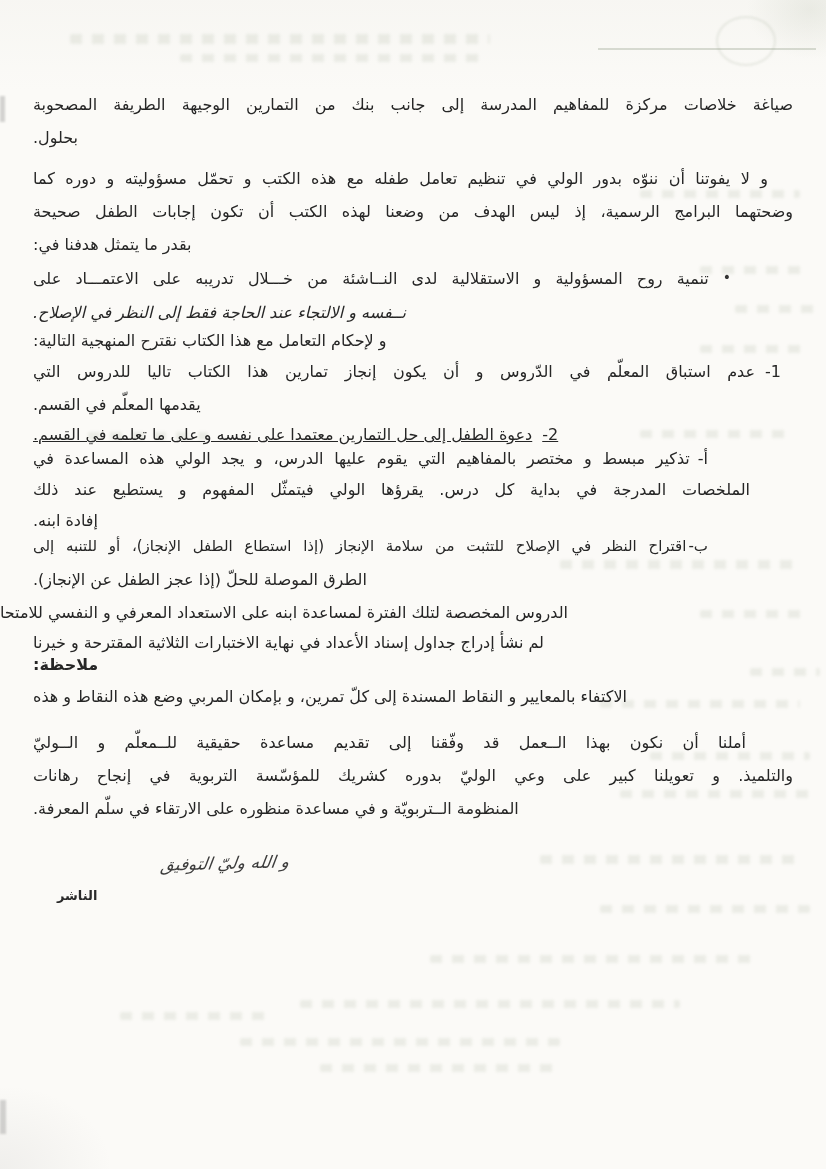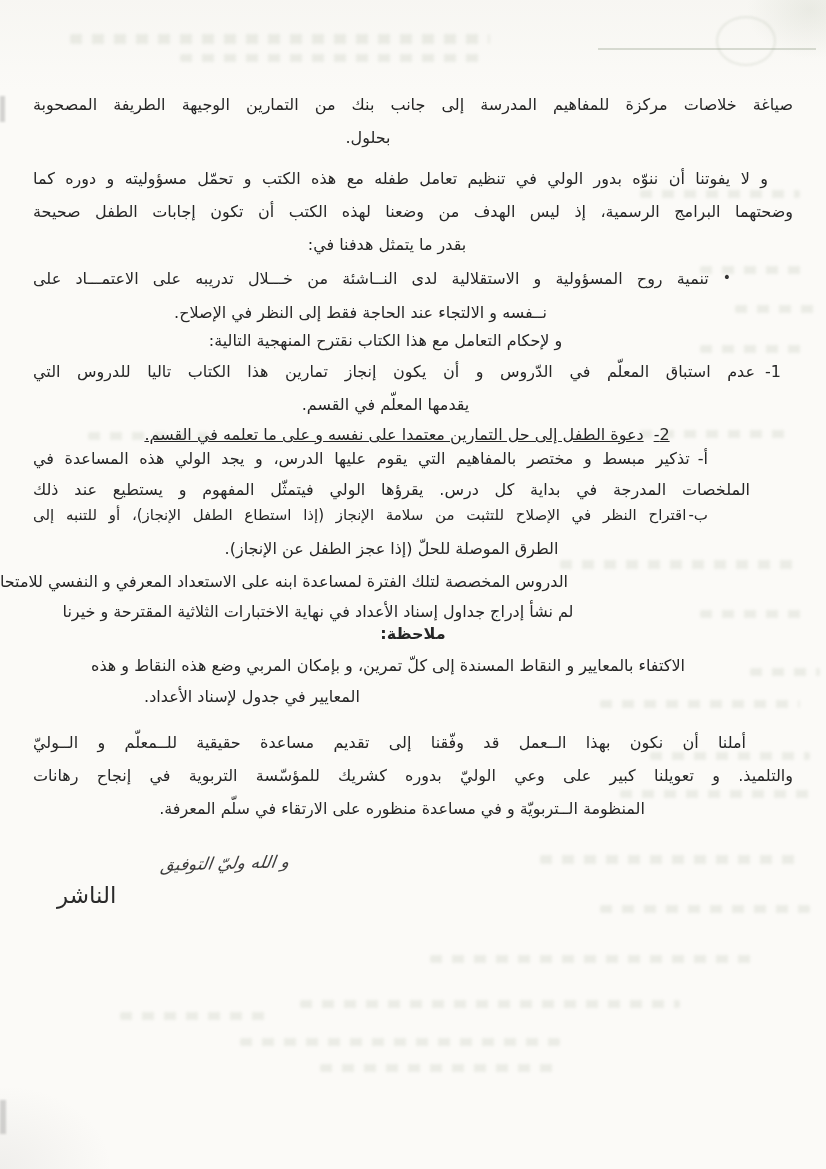--- a/index.html
+++ b/index.html
@@ -18,35 +18,35 @@
   }
   .content{
     position:absolute;
     top:88px;right:33px;left:33px;
     direction:rtl;
     font-size:16px;
     line-height:33px;
   }
   .line{min-height:10px;}
   .j{text-align:justify;text-align-last:justify;}
-  .r{text-align:center;}
+  .r{text-align:left;}
   .nw{white-space:nowrap;}
   .b{font-weight:bold;}
   .num{margin-left:10px;}
   .bullet{margin-left:14px;font-size:14px;position:relative;top:-2px;color:#333;}
   .sig-line{text-align:left;padding-left:128px;}
   .script{
     display:inline-block;
     font-style:italic;
     font-size:17px;
     color:#3c3c3c;
     transform:skewX(-9deg) rotate(-1.5deg);
   }
   .pub-line{text-align:left;padding-left:24px;line-height:30px;}
-  .pub{font-weight:normal;font-size:23px;color:#2a2a2a;}
+  .pub{font-weight:bold;font-size:13px;color:#2a2a2a;}
   
   .g{
     position:absolute;
     background:repeating-linear-gradient(90deg, rgba(148,160,135,.55) 0 12px, rgba(148,160,135,0) 12px 22px);
     filter:blur(1.6px);
     opacity:.28;
     border-radius:2px;
     pointer-events:none;
   }
   .g-circle{
@@ -106,50 +106,50 @@
     <div class="line j">صياغة خلاصات مركزة للمفاهيم المدرسة إلى جانب بنك من التمارين الوجيهة الطريفة المصحوبة</div>
     <div class="line r" style="padding-right:90px;">بحلول.</div>
 
     <div class="line j" style="margin-top:8px;padding-right:25px;">و لا يفوتنا أن ننوّه بدور الولي في تنظيم تعامل طفله مع هذه الكتب و تحمّل مسؤوليته و دوره كما</div>
     <div class="line j">وضحتهما البرامج الرسمية، إذ ليس الهدف من وضعنا لهذه الكتب أن تكون إجابات الطفل صحيحة</div>
     <div class="line r" style="padding-right:52px;">بقدر ما يتمثل هدفنا في:</div>
 
     <div class="line j" style="margin-top:1px;padding-right:62px;">
       <span class="bullet">•</span><span>تنمية روح المسؤولية و الاستقلالية لدى النــاشئة من خـــلال تدريبه على الاعتمـــاد على</span>
     </div>
-    <div class="line r" style="padding-right:105px;">نــفسه و الالتجاء عند الحاجة فقط إلى النظر في الإصلاح.</div>
+    <div class="line r" style="padding-right:105px;font-style:italic;">نــفسه و الالتجاء عند الحاجة فقط إلى النظر في الإصلاح.</div>
 
     <div class="line r" style="margin-top:-5px;padding-right:55px;">و لإحكام التعامل مع هذا الكتاب نقترح المنهجية التالية:</div>
 
     <div class="line j" style="margin-top:-2px;padding-right:12px;">
       <span class="num">1-</span><span>عدم استباق المعلّم في الدّروس و أن يكون إنجاز تمارين هذا الكتاب تاليا للدروس التي</span>
     </div>
     <div class="line r" style="padding-right:55px;">يقدمها المعلّم في القسم.</div>
 
     <div class="line r" style="margin-top:-3px;padding-right:12px;text-decoration:underline;">
       <span class="num">2-</span><span>دعوة الطفل إلى حل التمارين معتمدا على نفسه و على ما تعلمه في القسم.</span>
     </div>
 
 
     <div class="line j" style="margin-top:-8px;padding-right:85px;line-height:31px;">
       <span class="num" style="margin-left:8px;">أ-</span><span>تذكير مبسط و مختصر بالمفاهيم التي يقوم عليها الدرس، و يجد الولي هذه المساعدة في</span>
     </div>
     <div class="line j" style="padding-right:43px;line-height:31px;">الملخصات المدرجة في بداية كل درس. يقرؤها الولي فيتمثّل المفهوم و يستطيع عند ذلك</div>
+    <div class="line r" style="padding-right:43px;line-height:31px;">إفادة ابنه.</div>
 
     <div class="line j" style="margin-top:-6px;padding-right:85px;font-size:15px;">
       <span class="num" style="margin-left:2px;">ب-</span><span>اقتراح النظر في الإصلاح للتثبت من سلامة الإنجاز (إذا استطاع الطفل الإنجاز)، أو للتنبه إلى</span>
     </div>
     <div class="line r" style="padding-right:43px;">الطرق الموصلة للحلّ (إذا عجز الطفل عن الإنجاز).</div>
 
     <div class="line r nw" style="padding-right:225px;">الدروس المخصصة لتلك الفترة لمساعدة ابنه على الاستعداد المعرفي و النفسي للامتحانات.</div>
 
     <div class="line r nw" style="margin-top:-2px;padding-right:190px;line-height:31px;">لم نشأ إدراج جداول إسناد الأعداد في نهاية الاختبارات الثلاثية المقترحة  و خيرنا</div>
     <div class="line r b" style="margin-top:-10px;">ملاحظة:</div>
     <div class="line r nw" style="padding-right:50px;line-height:31px;">الاكتفاء بالمعايير و النقاط المسندة إلى كلّ تمرين، و بإمكان المربي  وضع هذه النقاط و هذه</div>
-    <div class="line r" style="padding-right:322px;line-height:31px;">المعايير في جدول لإسناد الأعداد.</div>
 
     <div class="line j" style="margin-top:14px;padding-right:47px;">أملنا أن نكون بهذا الــعمل قد وفّقنا إلى تقديم مساعدة حقيقية للــمعلّم و الــوليّ</div>
     <div class="line j">والتلميذ. و تعويلنا كبير على وعي الوليّ بدوره كشريك للمؤسّسة التربوية في إنجاح رهانات</div>
     <div class="line r" style="padding-right:22px;">المنظومة الــتربويّة و في مساعدة منظوره على الارتقاء في سلّم المعرفة.</div>
 
     <div class="line sig-line" style="margin-top:22px;">
       <span class="script">و الله وليّ التوفيق</span>
     </div>
     <div class="line pub-line">
       <span class="pub">الناشر</span>

